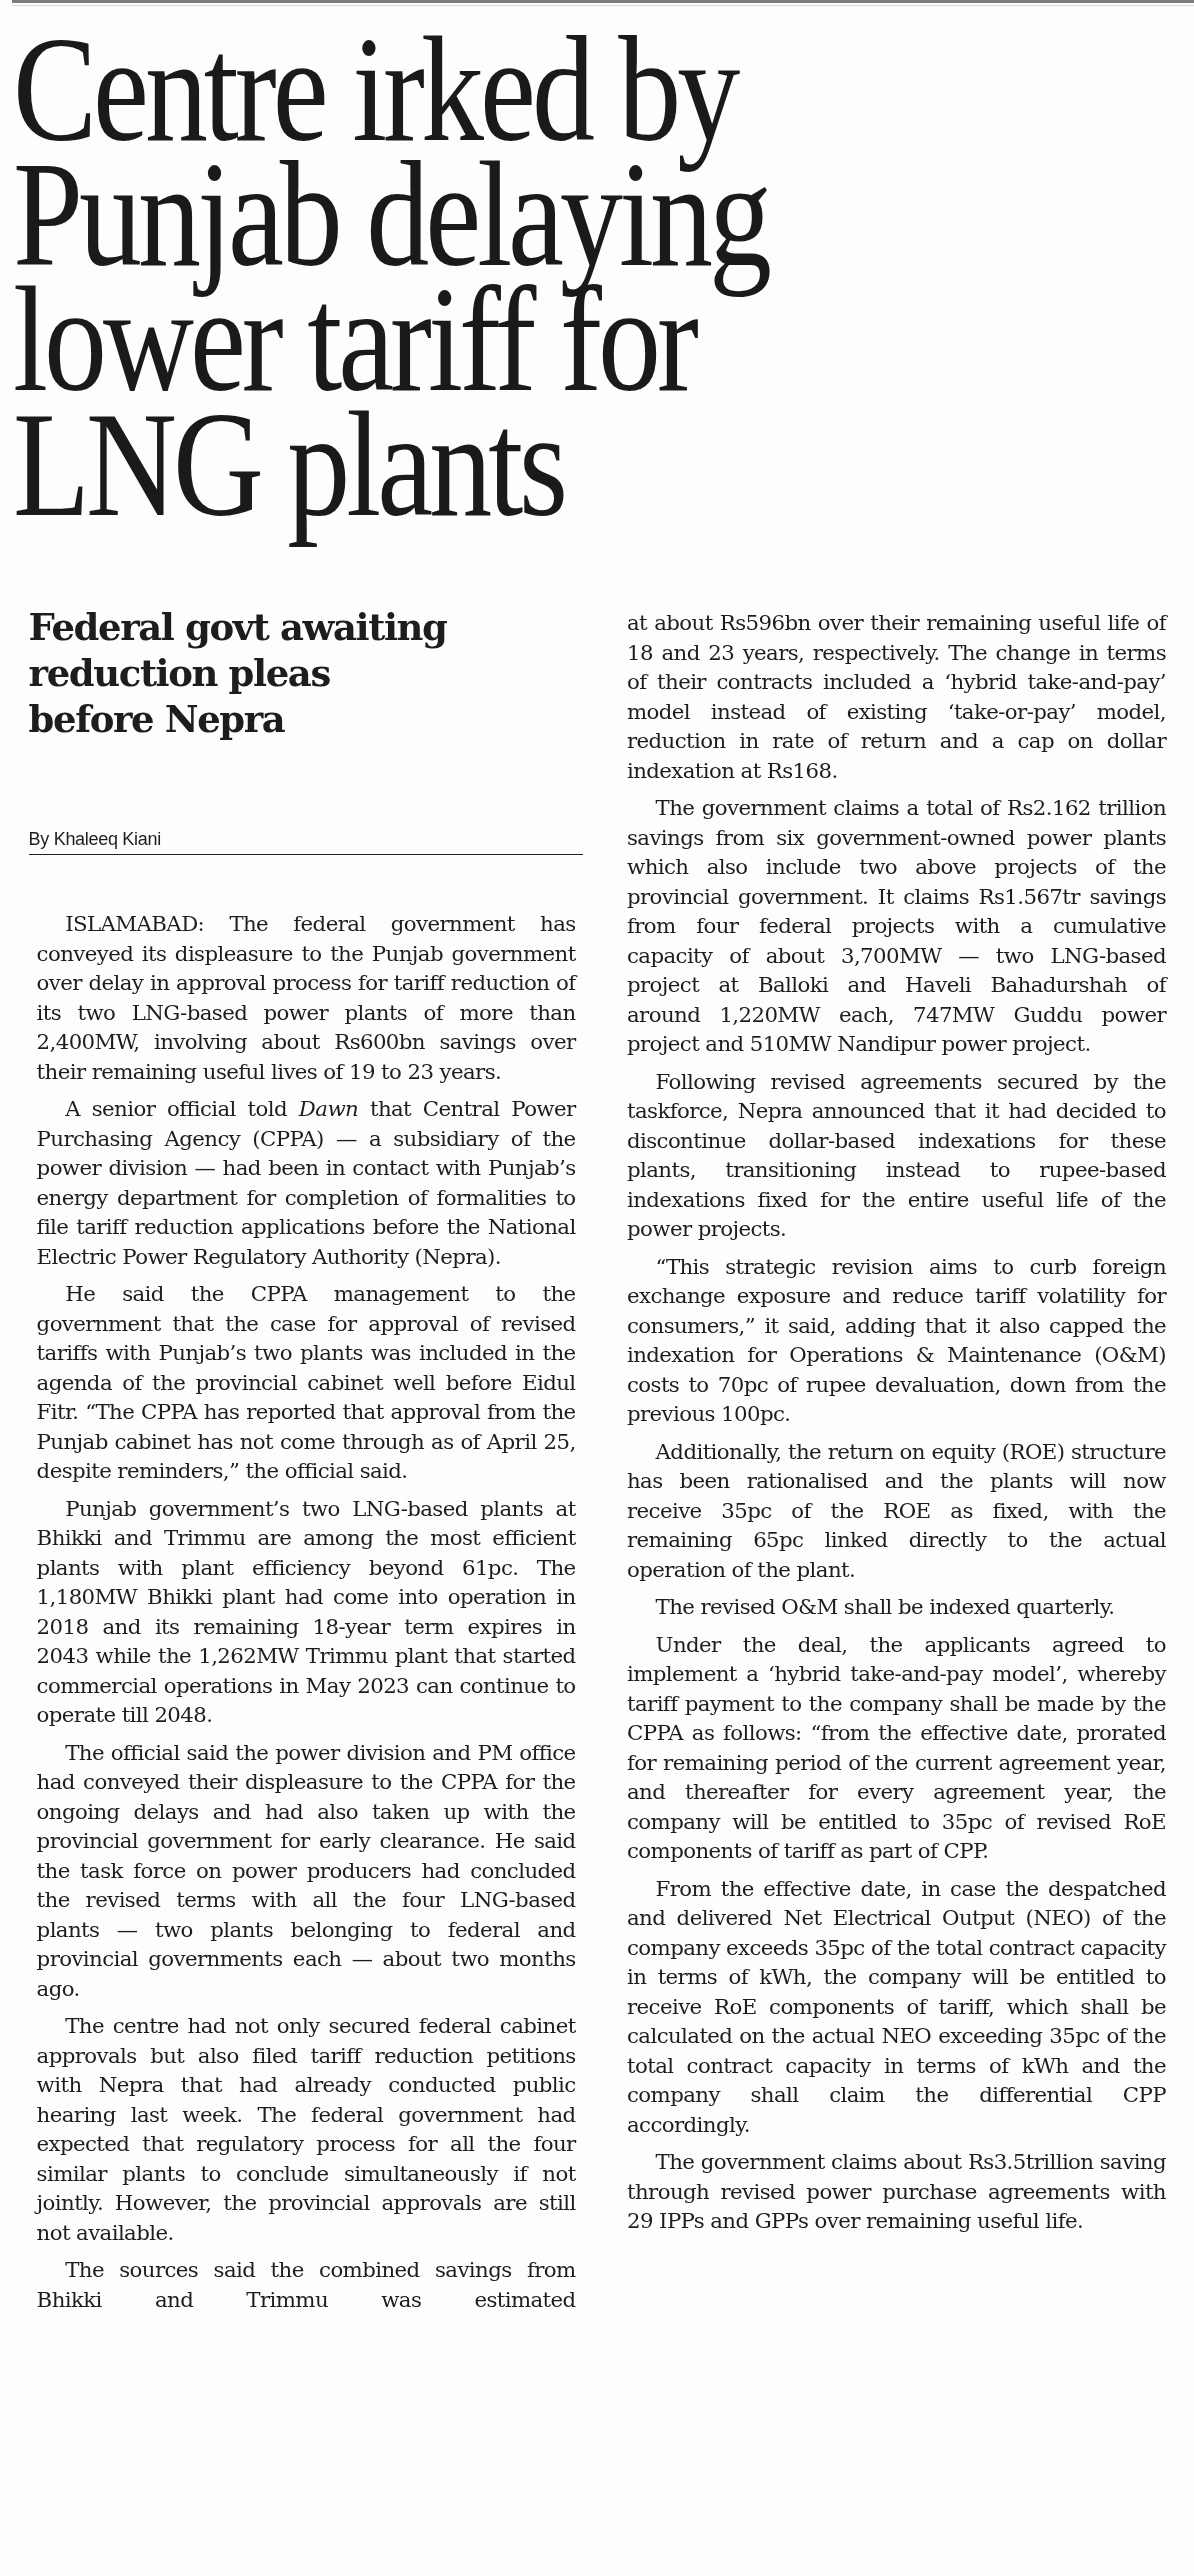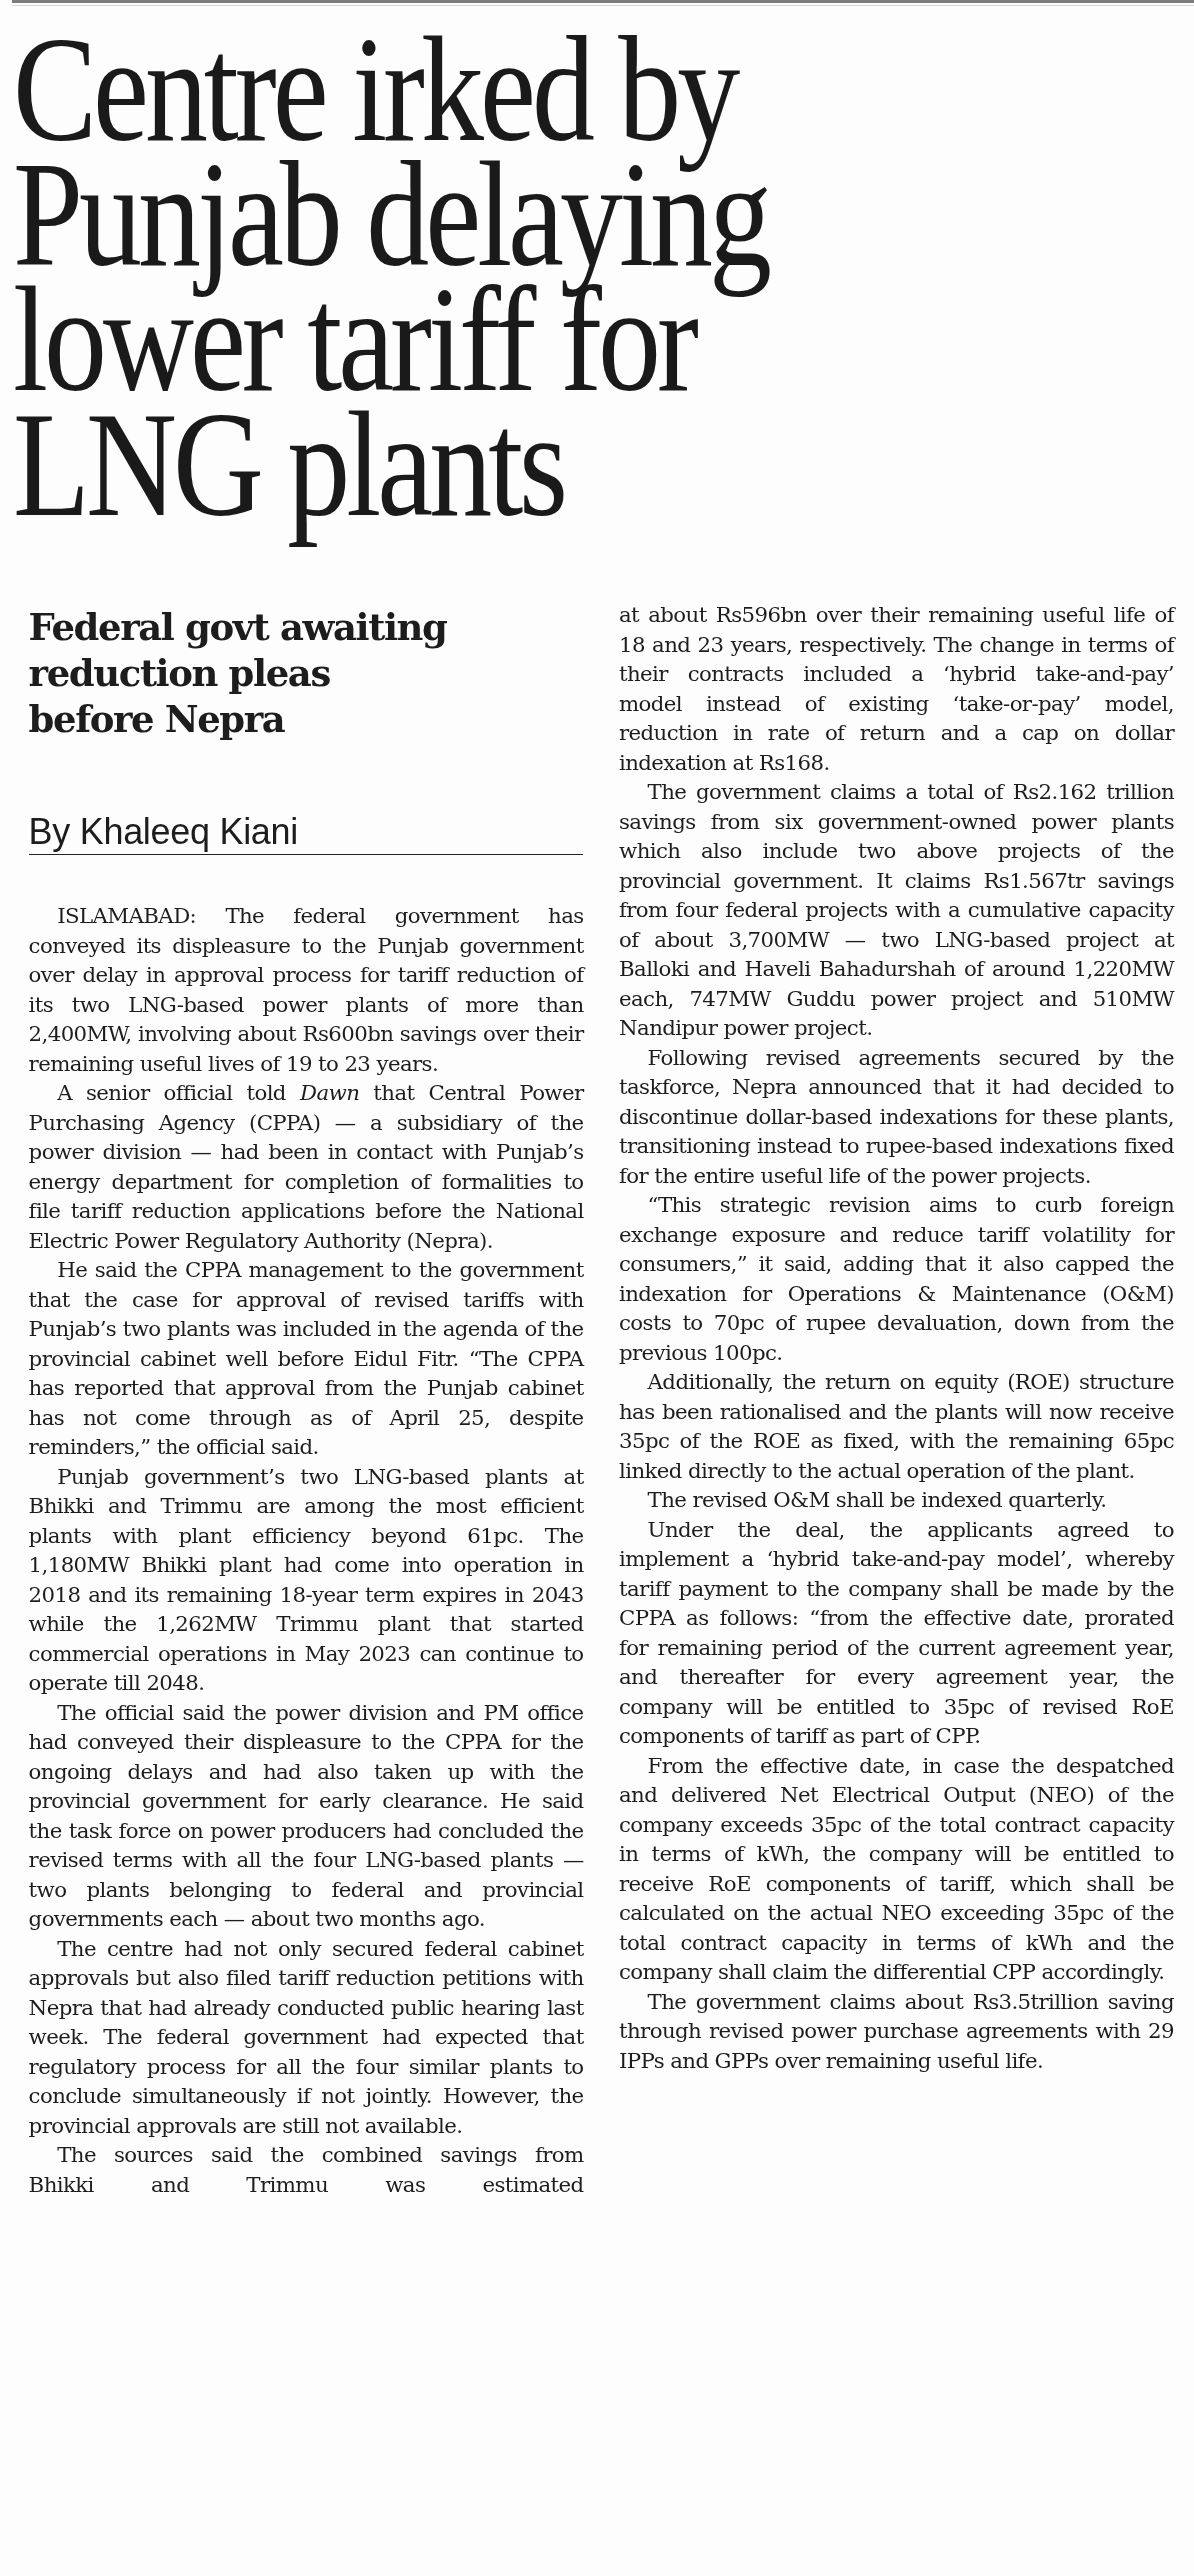--- a/index.html
+++ b/index.html
@@ -7,26 +7,26 @@
   .topbar { position: absolute; left: 12.4px; top: 0; width: 1182px; height: 2.9px; background: #7d7d7d; }
   .topbar2 { position: absolute; left: 12.4px; top: 4.8px; width: 1182px; height: 1px; background: #d6d6d6; }
   .headline { position: absolute; left: 13.3px; top: 27px; width: 1171px; margin: 0;
     font-family: "Liberation Serif", serif; font-weight: normal; font-size: 150px; line-height: 125px;
     letter-spacing: -4.8px; transform: scaleX(0.84); transform-origin: left top; color: #1a1a1a; white-space: nowrap; }
   .headline div { height: 125px; }
   .deck { position: absolute; left: 28.6px; top: 604px; width: 533px; margin: 0;
     font-family: "DejaVu Serif", serif; font-weight: bold; font-size: 37px; line-height: 46px;
     letter-spacing: -1.4px; color: #1d1d1d; }
   .deck div { white-space: nowrap; }
-  .byline { position: absolute; left: 28.6px; top: 811px; font-family: "Liberation Sans", sans-serif;
-    font-size: 36px; color: #1d1d1d; letter-spacing: -0.3px; }
+  .byline { position: absolute; left: 28.6px; top: 829px; font-family: "Liberation Sans", sans-serif;
+    font-size: 18px; color: #1d1d1d; letter-spacing: -0.3px; }
   .byline-rule { position: absolute; left: 28.6px; top: 854px; width: 554px; height: 1.4px; background: #222; }
   .col { position: absolute; font-family: "DejaVu Serif", serif; font-size: 21.3px; line-height: 29.5px;
     text-align: justify; color: #1d1d1d; letter-spacing: -0.6px; }
-  .col p { margin: 0; text-indent: 28.6px; hyphens: manual; }
+  .col p { margin: 8px; text-indent: 28.6px; hyphens: manual; }
   .col p.cont { text-indent: 0; }
   .col1 { left: 28.6px; top: 901px; width: 555px; }
   .col2 { left: 619px; top: 600px; width: 555px; }
   em { font-style: italic; }
 </style>
 </head>
 <body>
 
 <div class="topbar"></div>
 <div class="topbar2"></div>

